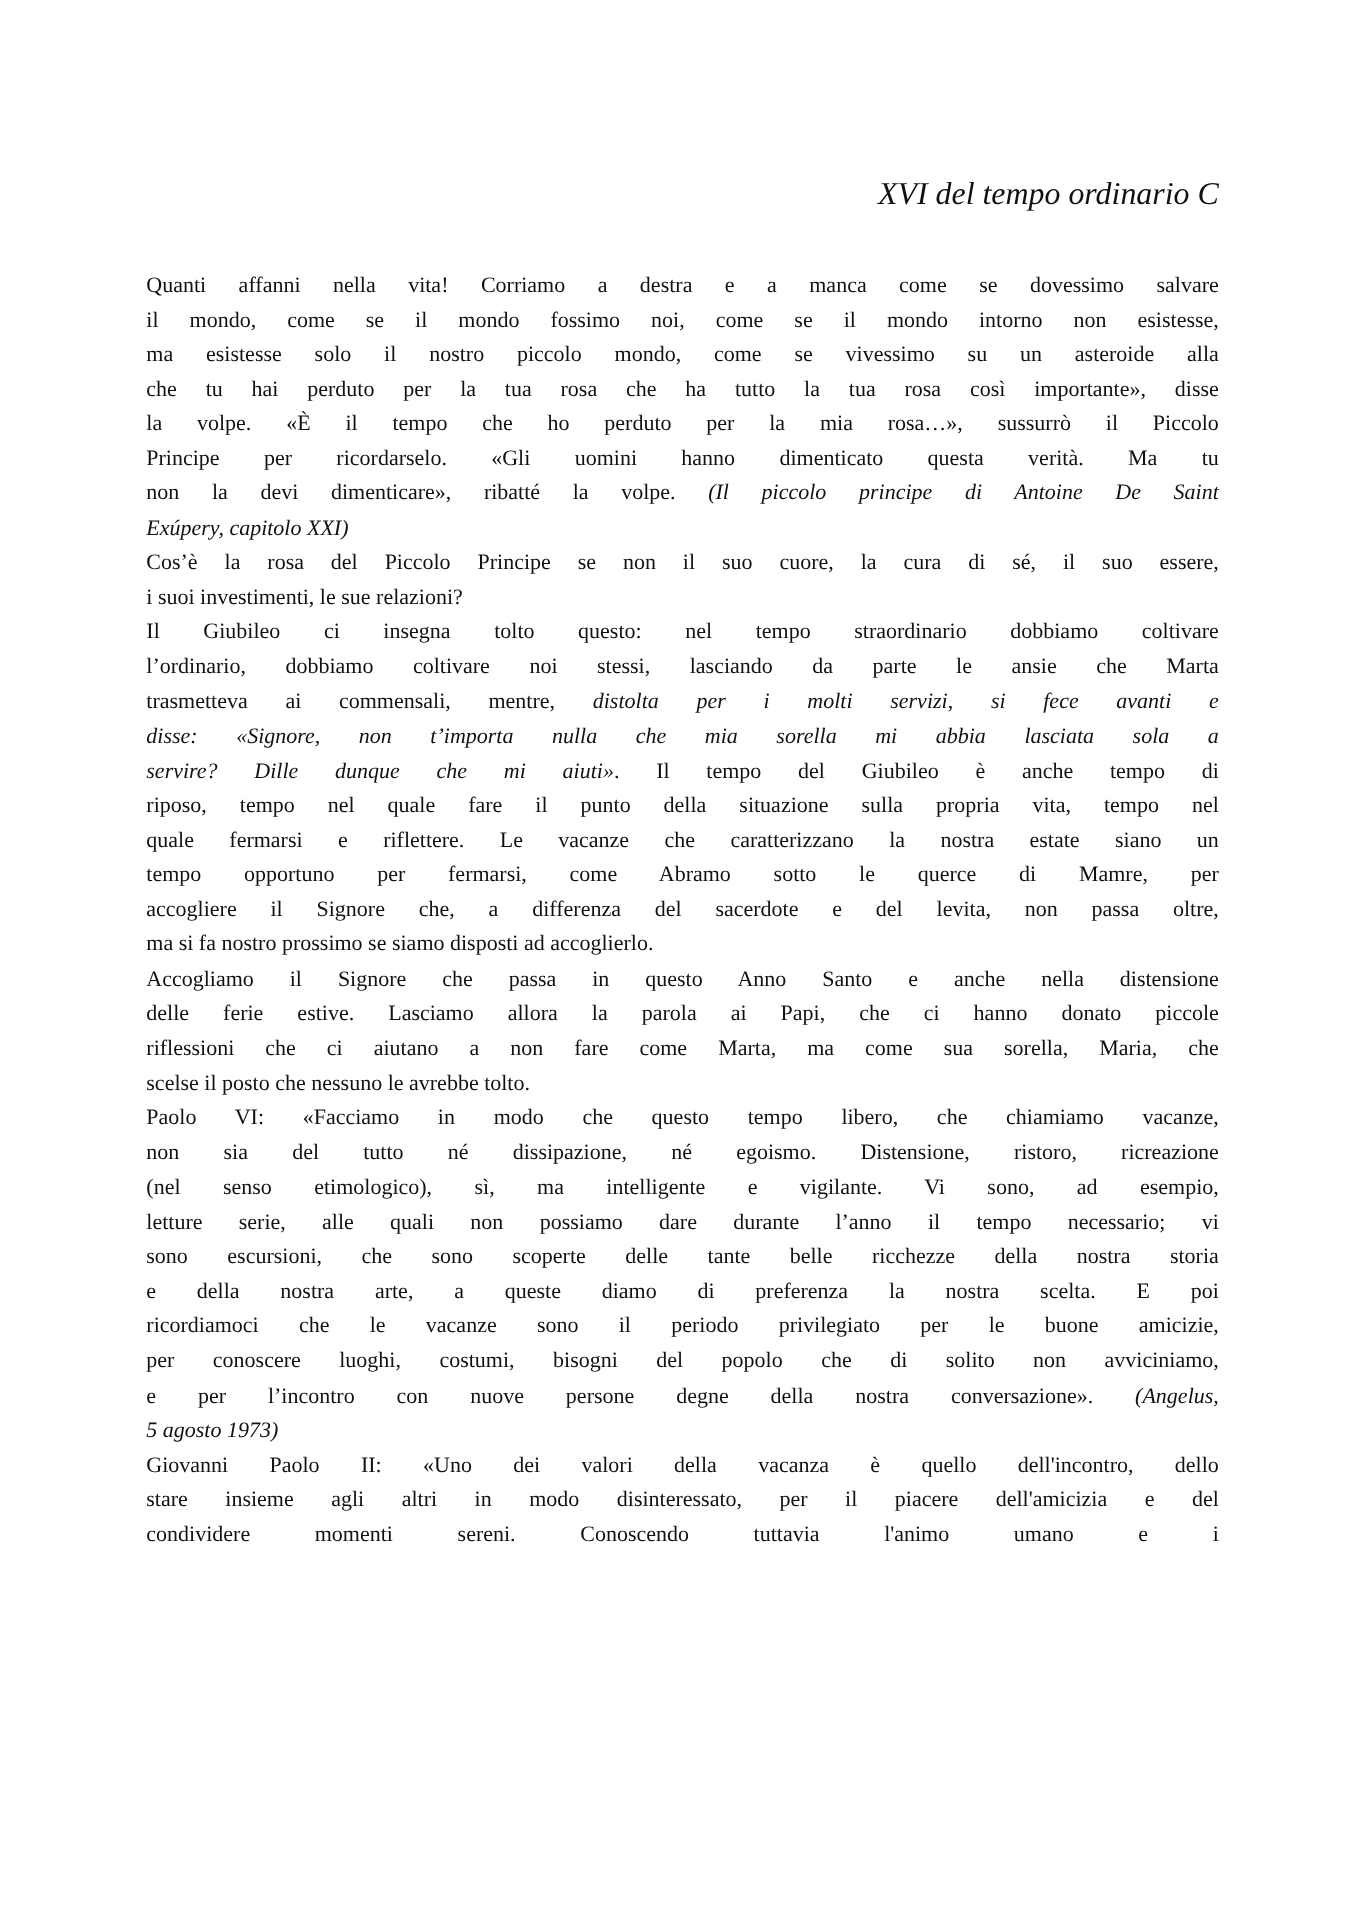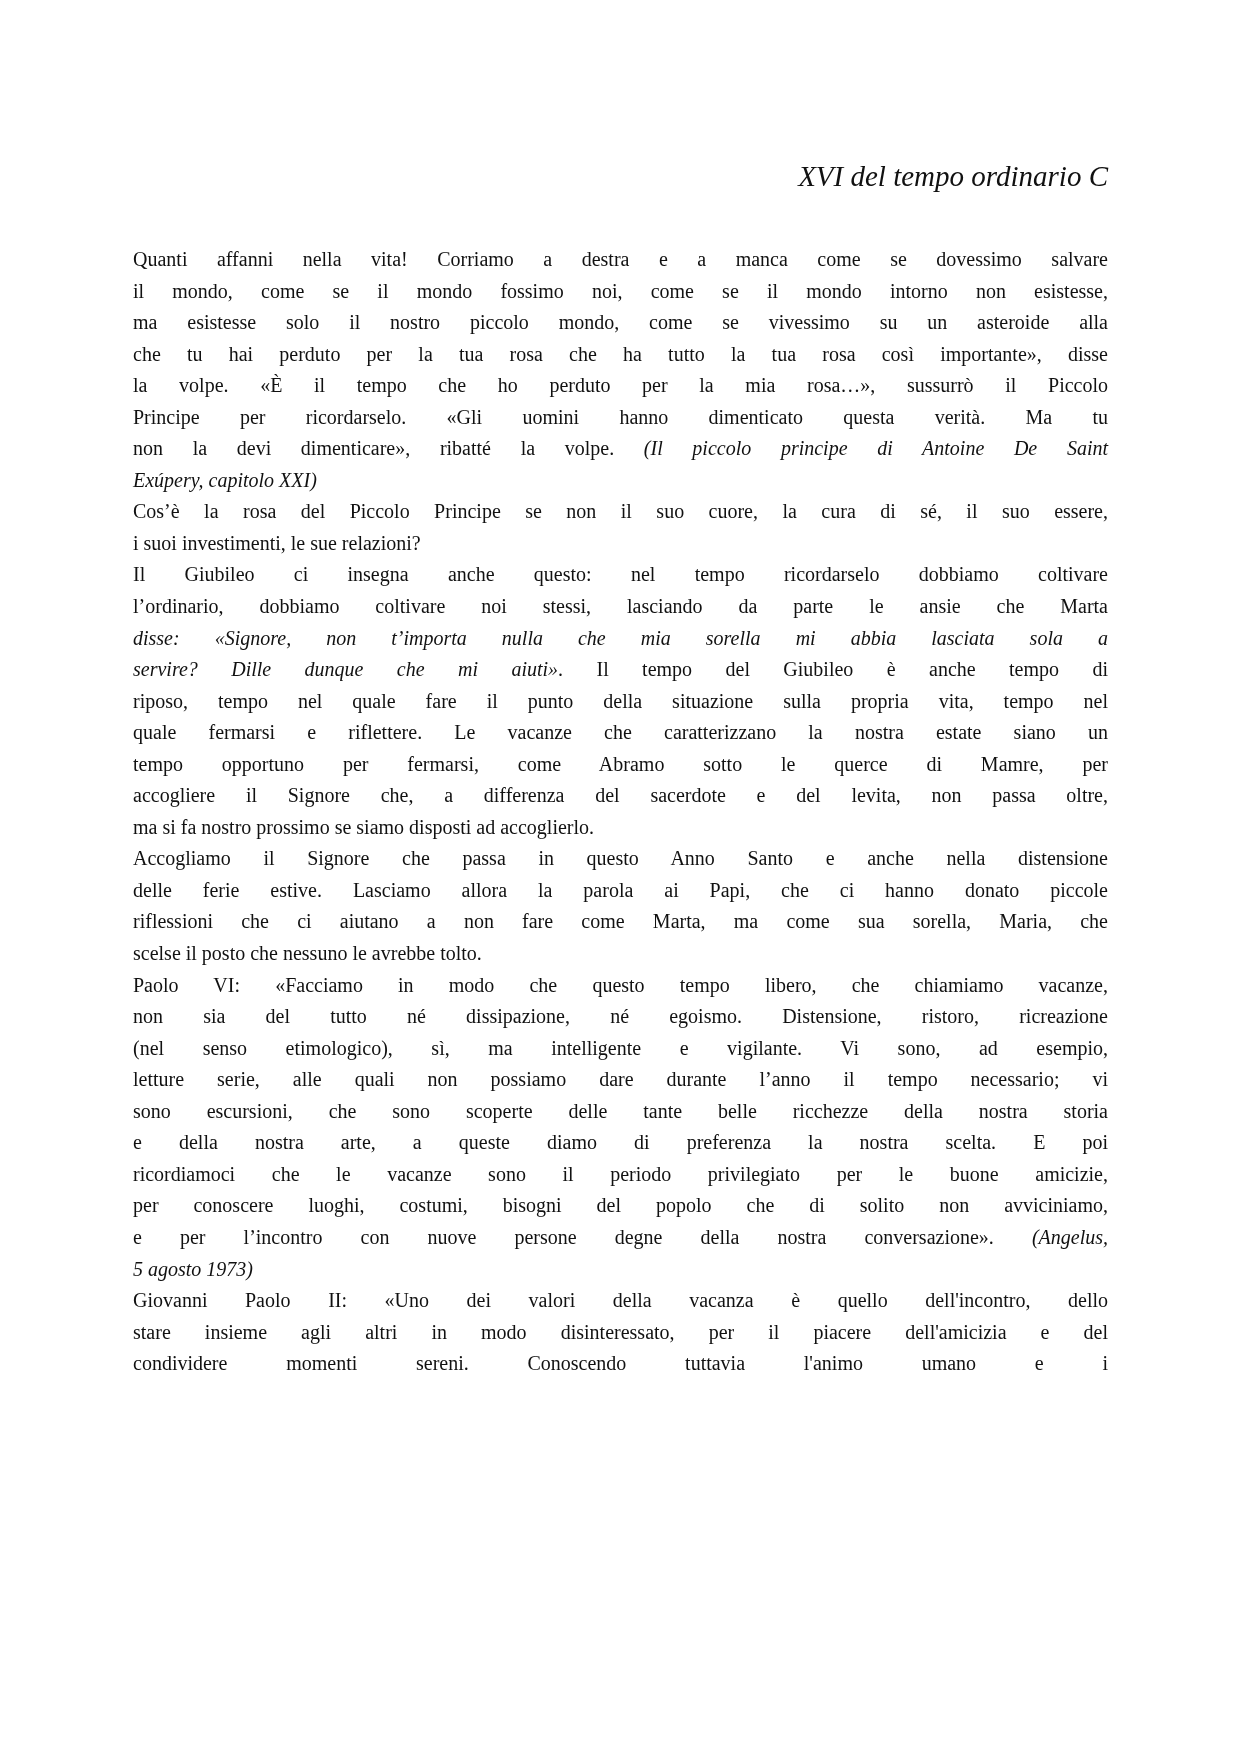--- a/index.html
+++ b/index.html
@@ -22,22 +22,23 @@
       <span class="line"><span>Quanti affanni nella vita! Corriamo a destra e a manca come se dovessimo salvare</span></span>
       <span class="line"><span>il mondo, come se il mondo fossimo noi, come se il mondo intorno non esistesse,</span></span>
       <span class="line"><span>ma esistesse solo il nostro piccolo mondo, come se vivessimo su un asteroide alla</span></span>
       <span class="line"><span>che tu hai perduto per la tua rosa che ha tutto la tua rosa così importante», disse</span></span>
       <span class="line"><span>la volpe. «È il tempo che ho perduto per la mia rosa…», sussurrò il Piccolo</span></span>
       <span class="line"><span>Principe per ricordarselo. «Gli uomini hanno dimenticato questa verità. Ma tu</span></span>
       <span class="line"><span>non la devi dimenticare», ribatté la volpe. </span><em>(Il piccolo principe di Antoine De Saint</em></span>
       <span class="line last"><em>Exúpery, capitolo XXI)</em></span>
       <span class="line"><span>Cos’è la rosa del Piccolo Principe se non il suo cuore, la cura di sé, il suo essere,</span></span>
       <span class="line last"><span>i suoi investimenti, le sue relazioni?</span></span>
-      <span class="line"><span>Il Giubileo ci insegna anche questo: nel tempo ricordarselo dobbiamo coltivare</span></span>
+      <span class="line"><span>Il Giubileo ci insegna tolto questo: nel tempo straordinario dobbiamo coltivare</span></span>
       <span class="line"><span>l’ordinario, dobbiamo coltivare noi stessi, lasciando da parte le ansie che Marta</span></span>
+      <span class="line"><span>trasmetteva ai commensali, mentre, </span><em>distolta per i molti servizi</em><span>, </span><em>si fece avanti e</em></span>
       <span class="line"><em>disse: «Signore, non t’importa nulla che mia sorella mi abbia lasciata sola a</em></span>
       <span class="line"><em>servire? Dille dunque che mi aiuti»</em><span>. Il tempo del Giubileo è anche tempo di</span></span>
       <span class="line"><span>riposo, tempo nel quale fare il punto della situazione sulla propria vita, tempo nel</span></span>
       <span class="line"><span>quale fermarsi e riflettere. Le vacanze che caratterizzano la nostra estate siano un</span></span>
       <span class="line"><span>tempo opportuno per fermarsi, come Abramo sotto le querce di Mamre, per</span></span>
       <span class="line"><span>accogliere il Signore che, a differenza del sacerdote e del levita, non passa oltre,</span></span>
       <span class="line last"><span>ma si fa nostro prossimo se siamo disposti ad accoglierlo.</span></span>
       <span class="line"><span>Accogliamo il Signore che passa in questo Anno Santo e anche nella distensione</span></span>
       <span class="line"><span>delle ferie estive. Lasciamo allora la parola ai Papi, che ci hanno donato piccole</span></span>
       <span class="line"><span>riflessioni che ci aiutano a non fare come Marta, ma come sua sorella, Maria, che</span></span>

